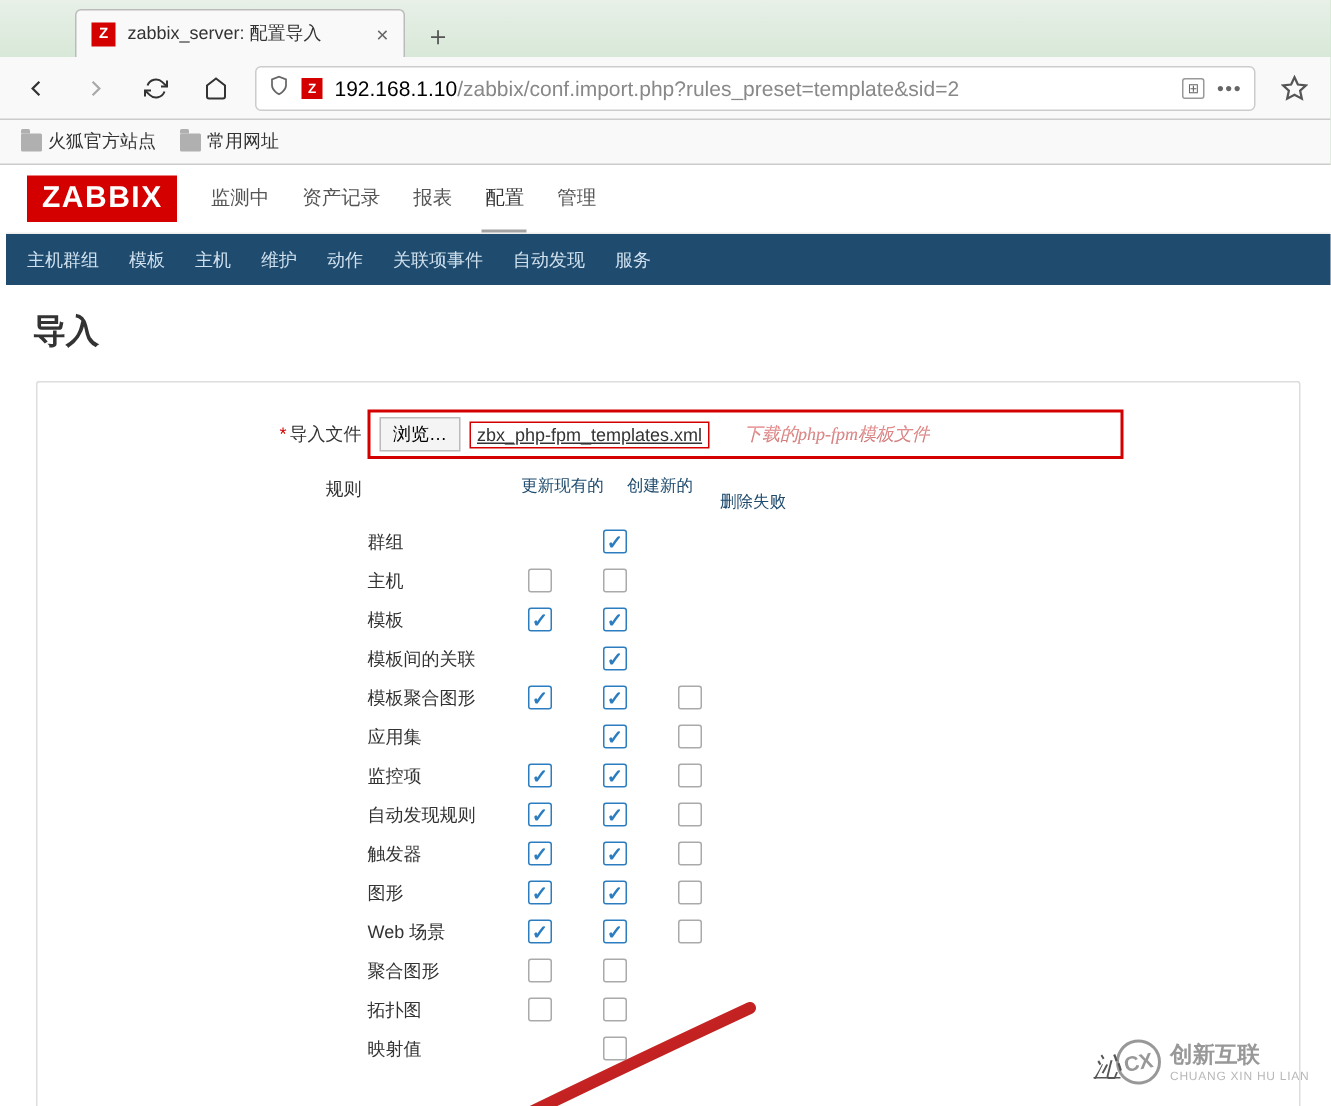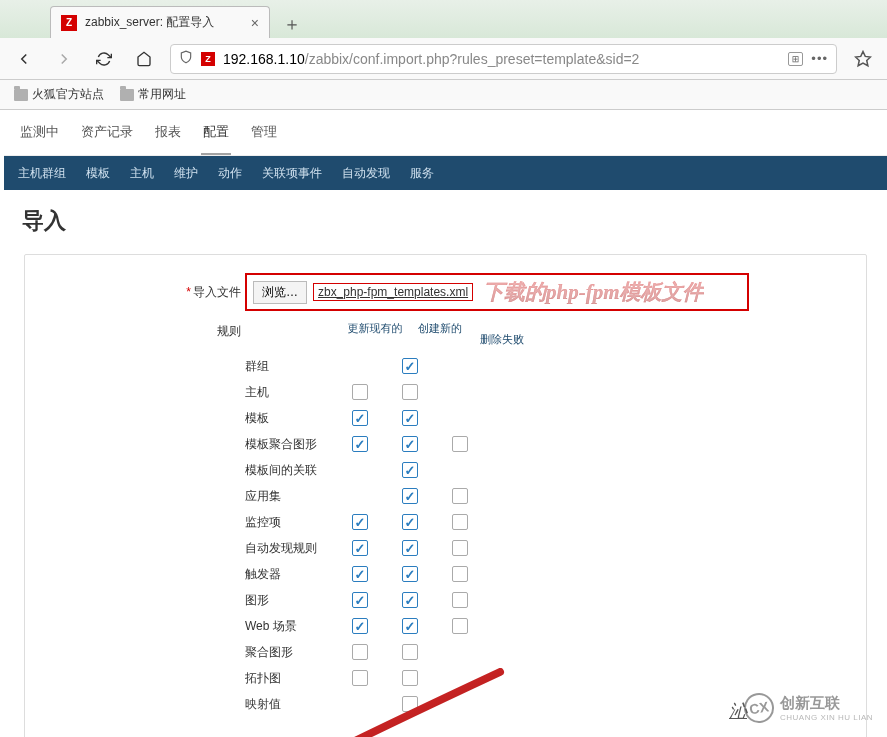--- a/index.html
+++ b/index.html
@@ -40,21 +40,21 @@
   .form-area { padding: 10px 20px 30px 20px; }
   .form-box { border: 1px solid #ddd; border-radius: 2px; padding: 18px 20px 20px 150px; position: relative; }
   
   .field-row { display: flex; align-items: center; margin-bottom: 10px; }
   .field-label { width: 70px; text-align: right; padding-right: 4px; font-size: 12px; color: #333; }
   .field-label .req { color: #d40000; margin-right: 2px; }
   
   .file-box { border: 2px solid #d40000; padding: 3px 6px; display: flex; align-items: center; gap: 6px; width: 504px; background:#fff; }
   .browse-btn { background: #f4f4f4; border: 1px solid #bbb; padding: 2px 8px; font-size: 12px; }
   .filename { font-size: 12px; color: #333; text-decoration: underline; border:1px solid #d40000; padding:1px 4px; }
-  .annotation { font-family: "KaiTi", serif; font-size: 21px; font-style: italic; font-weight: bold; background: linear-gradient(#d44, #a22); -webkit-background-clip: text; -webkit-text-fill-color: transparent; text-shadow: 0 0 1px rgba(255,255,255,0.6); margin-left: 4px; }
+  .annotation { font-family: "KaiTi", serif; font-size: 12px; font-style: italic; font-weight: normal; background: linear-gradient(#d44, #a22); -webkit-background-clip: text; -webkit-text-fill-color: transparent; text-shadow: 0 0 1px rgba(255,255,255,0.6); margin-left: 17px; }
   
   .rules-section .field-label { align-self: flex-start; padding-top: 2px; }
   .rules-grid { }
   .rules-head { display: flex; font-size: 11px; color: #1f4b6e; margin-bottom: 6px; gap: 12px; }
   .rules-head span { text-align: center; }
   .rh1 { width: 90px; text-align:left !important; padding-left:2px; }
   .rh2 { width: 56px; }
   .rh3 { width: 50px; }
   .rh4 { width: 50px; margin-top: 11px; }
   .rule-row { display: flex; align-items: center; height: 26px; }
@@ -129,20 +129,21 @@
       <span>火狐官方站点</span>
     </div>
   <div class="bookmark">
       <span class="folder-icon"></span>
       <span>常用网址</span>
     </div>
 </div>
 
 <div class="zabbix-page">
   <div class="zabbix-header">
+    <div class="zabbix-logo">ZABBIX</div>
     <div class="top-menu" id="top-menu">
         <div class="top-menu-item">监测中</div>
         <div class="top-menu-item">资产记录</div>
         <div class="top-menu-item">报表</div>
         <div class="top-menu-item active">配置</div>
         <div class="top-menu-item">管理</div>
       </div>
   </div>
   <div class="sub-nav" id="sub-nav">
       <div class="sub-nav-item">主机群组</div>
@@ -201,38 +202,38 @@
                 <div class="rule-name">模板</div>
                 <div class="chk-cell">
                   <div class="chk checked"></div>
                 </div>
                 <div class="chk-cell">
                   <div class="chk checked"></div>
                 </div>
                 <div class="chk-cell"></div>
               </div>
               <div class="rule-row">
+                <div class="rule-name">模板间的关联</div>
+                <div class="chk-cell"></div>
+                <div class="chk-cell">
+                  <div class="chk checked"></div>
+                </div>
+                <div class="chk-cell"></div>
+              </div>
+              <div class="rule-row">
                 <div class="rule-name">模板聚合图形</div>
                 <div class="chk-cell">
                   <div class="chk checked"></div>
                 </div>
                 <div class="chk-cell">
                   <div class="chk checked"></div>
                 </div>
                 <div class="chk-cell">
                   <div class="chk"></div>
                 </div>
-              </div>
-              <div class="rule-row">
-                <div class="rule-name">模板间的关联</div>
-                <div class="chk-cell"></div>
-                <div class="chk-cell">
-                  <div class="chk checked"></div>
-                </div>
-                <div class="chk-cell"></div>
               </div>
               <div class="rule-row">
                 <div class="rule-name">应用集</div>
                 <div class="chk-cell"></div>
                 <div class="chk-cell">
                   <div class="chk checked"></div>
                 </div>
                 <div class="chk-cell">
                   <div class="chk"></div>
                 </div>

